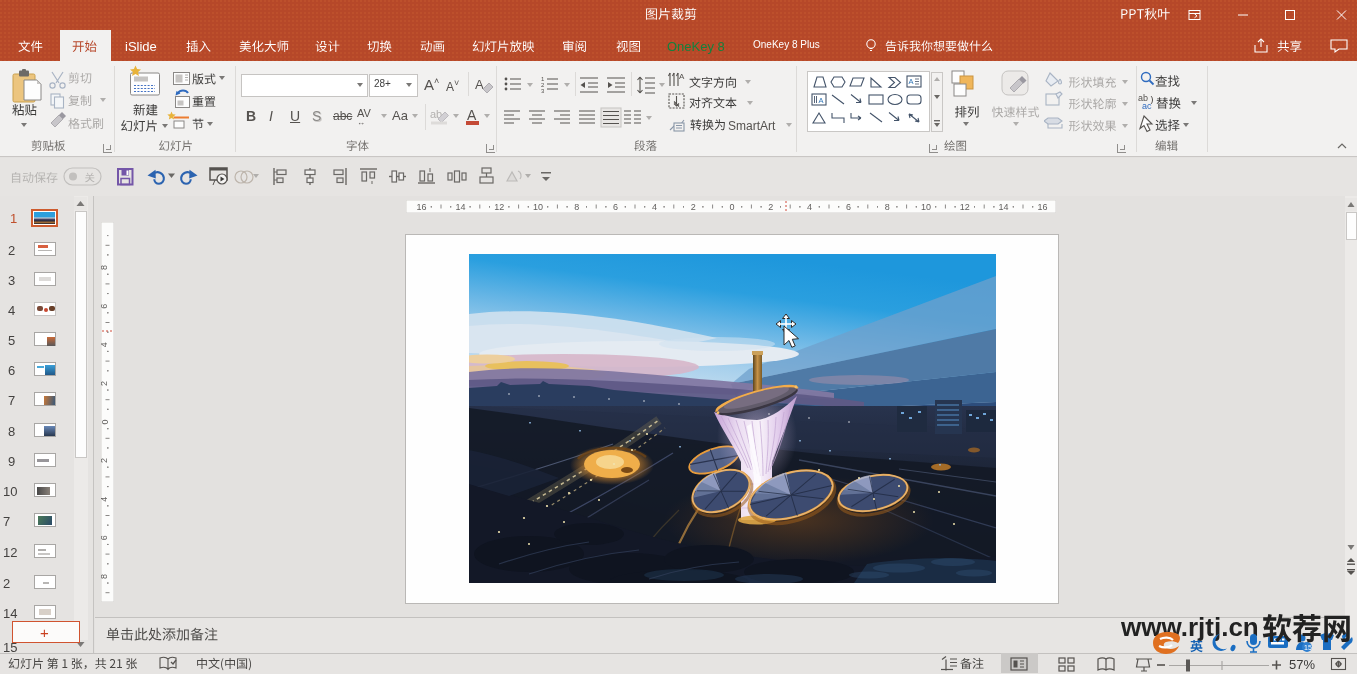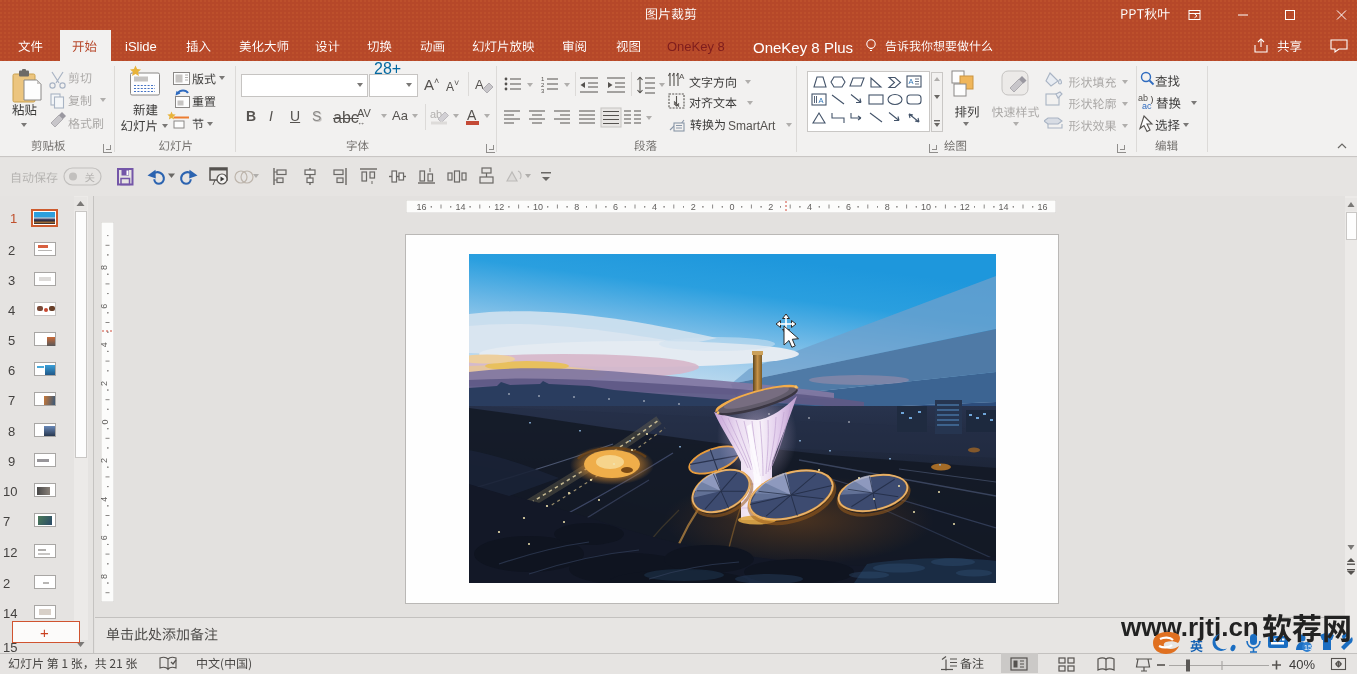--- a/index.html
+++ b/index.html
@@ -34,22 +34,22 @@
   <rect x="3" y="3.5" width="11" height="9"></rect>
       <path d="M3 6.5h11"></path>
       <path d="M8.5 9l2.5 2 -2.5 2" transform="translate(0,-2.2)"></path>
   <path d="M52 8h10"></path>
   <rect x="99.5" y="3.5" width="9" height="9"></rect>
   <path d="M151 3.5l9 9M160 3.5l-9 9"></path>
  </g>
 </svg>
 
 <div class="abs" style="left:125px;top:39px;color:#fff;font-size:13px">iSlide</div>
-<div class="abs" style="left:667px;top:39px;color:#7f1d1d;font-size:13px">OneKey 8</div>
-<div class="abs" style="left:753px;top:39px;color:#fff;font-size:15px">OneKey 8 Plus</div>
+<div class="abs" style="left:667px;top:39px;color:#15803d;font-size:13px">OneKey 8</div>
+<div class="abs" style="left:753px;top:39px;color:#fff;font-size:10px">OneKey 8 Plus</div>
 
 <svg class="abs" style="left:863px;top:37px" width="16" height="17" viewBox="0 0 16 17">
  <g stroke="#fff" fill="none" stroke-width="1.1">
       <circle cx="8" cy="7" r="4.2"></circle>
       <path d="M6.5 11.5h3M7 13.5h2"></path>
     </g>
 </svg>
 
 <svg class="abs" style="left:1253px;top:37px" width="100" height="18" viewBox="0 0 100 18">
  <g stroke="#fff" fill="none" stroke-width="1.1">
@@ -133,34 +133,34 @@
       <path d="M53.5 47.5l1.2 2.7 3 .3-2.2 2 .6 2.9-2.6-1.5-2.6 1.5.6-2.9-2.2-2 3-.3z" fill="#e8b33a"></path>
     </g>
 </svg>
 <div class="caret" style="left:162px;top:124px"></div>
 <div class="caret" style="left:219px;top:76px"></div>
 <div class="caret" style="left:206.5px;top:122px"></div>
 
 <div class="combo" style="left:241px;top:74px;width:127px;height:23px"></div>
 <div class="caret" style="left:357px;top:83px"></div>
 <div class="combo" style="left:369px;top:74px;width:49px;height:23px"></div>
-<div class="abs" style="left:374px;top:60px;font-size:16px;color:#0369a1">28+</div>
+<div class="abs" style="left:374px;top:78px;font-size:10px;color:#404040">28+</div>
 <div class="caret" style="left:406px;top:83px"></div>
 <div class="abs" style="left:424px;top:76px;font-size:15px;color:#55524f">A<span style="font-size:9px;vertical-align:6px">˄</span></div>
 <div class="abs" style="left:446px;top:78px;font-size:12px;color:#55524f">A<span style="font-size:9px;vertical-align:5px">˅</span></div>
 <div class="gsep" style="left:468px;top:72px;height:24px"></div>
 <svg class="abs" style="left:475px;top:76px" width="20" height="18" viewBox="0 0 20 18">
     <text x="0" y="13" font-size="13" fill="#55524f" font-family="Liberation Sans">A</text>
     <path d="M8 13l6-6 4 4-6 6z" fill="#c8c6ca" stroke="#aeacb0"></path>
   </svg>
 <div class="abs" style="left:246px;top:108px;font-size:14px;font-weight:bold;color:#55524f">B</div>
 <div class="abs" style="left:269px;top:108px;font-size:14px;font-style:italic;color:#55524f">I</div>
 <div class="abs" style="left:290px;top:108px;font-size:14px;text-decoration:underline;color:#55524f">U</div>
 <div class="abs" style="left:312px;top:108px;font-size:14px;color:#8a8886;text-shadow:1px 1px 0 #c8c6c4">S</div>
-<div class="abs" style="left:333px;top:109px;font-size:16px;color:#55524f;text-decoration:line-through">abc</div>
+<div class="abs" style="left:333px;top:109px;font-size:12px;color:#55524f;text-decoration:line-through">abc</div>
 <div class="abs" style="left:357px;top:107px;font-size:11px;color:#55524f">AV<br><span style="font-size:8px;position:relative;top:-4px">↔</span></div>
 <div class="caretg" style="left:381px;top:114px"></div>
 <div class="abs" style="left:392px;top:108px;font-size:13px;color:#55524f">Aa</div>
 <div class="caretg" style="left:412px;top:114px"></div>
 <div class="gsep" style="left:425px;top:104px;height:26px"></div>
 <svg class="abs" style="left:430px;top:106px" width="22" height="20" viewBox="0 0 22 20">
     <text x="0" y="12" font-size="11" fill="#b3b1af" font-family="Liberation Sans">ab</text>
     <path d="M8 13l7-7 3.5 3.5-7 7z" fill="#d2d0d4" stroke="#bcbabe"></path>
     <rect x="1" y="15.5" width="16" height="3" fill="#dddbd9"></rect>
   </svg>
@@ -1027,21 +1027,21 @@
   <g transform="translate(125,0)">
         <path d="M2 3h16M4 3l-1.5 8h13L14 3M10 11v4M7 15h6"></path>
       </g>
   <path d="M148 9h8" stroke-width="1.6"></path>
   <path d="M160 9.5h100" stroke="#a8a6a4" stroke-width="1"></path>
   <path d="M213 5v9" stroke="#a8a6a4"></path>
   <rect x="177" y="3.5" width="4" height="12" fill="#5a5856" stroke="none"></rect>
   <path d="M263 9h9M267.5 4.5v9" stroke-width="1.6"></path>
  </g>
 </svg>
-<div class="abs" style="left:1289px;top:657px;font-size:13px;color:#3b3a39">40%</div>
+<div class="abs" style="left:1289px;top:657px;font-size:13px;color:#3b3a39">57%</div>
 <svg class="abs" style="left:1330px;top:656px" width="17" height="16" viewBox="0 0 17 16">
  <g stroke="#55524f" fill="none" stroke-width="1.1">
       <rect x="1.5" y="2.5" width="14" height="11"></rect>
       <path d="M8.5 5v6M5.5 8h6M8.5 5l-1.5 1.5M8.5 5l1.5 1.5M8.5 11l-1.5-1.5M8.5 11l1.5-1.5M5.5 8l1.5-1.5M5.5 8l1.5 1.5M11.5 8l-1.5-1.5M11.5 8l-1.5 1.5"></path>
     </g>
 </svg>
 
 <div class="abs" style="left:1121px;top:612px;font-size:26px;font-weight:bold;color:#222;font-family:'Liberation Sans',sans-serif">www.rjtj.cn</div>
 <svg class="abs" style="left:1152px;top:631px" width="203" height="24" viewBox="0 0 203 24">
  <path d="M14 1C6 1 1 6 1 12c0 7 6 11 13 11 6 0 11-3 13-8-4 3-9 4-13 2-3-1.5-3-5 0-6 4-1.5 9-1 12 1 1-1 2-3 2-5 0-4-5-6-12-6z" fill="#e07020"></path>

